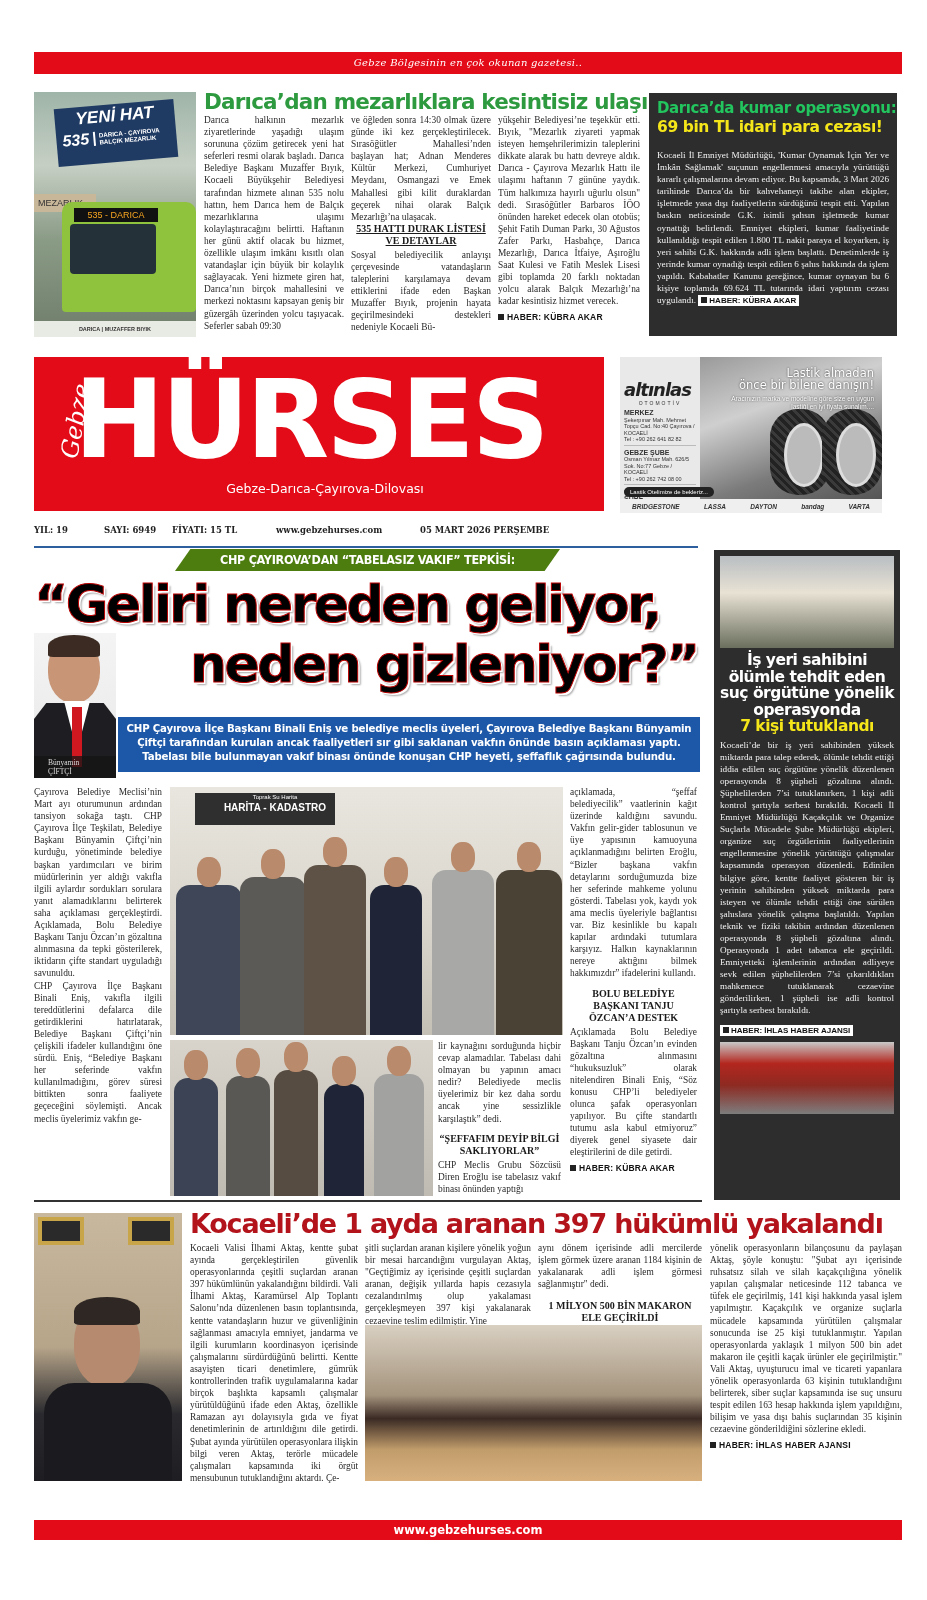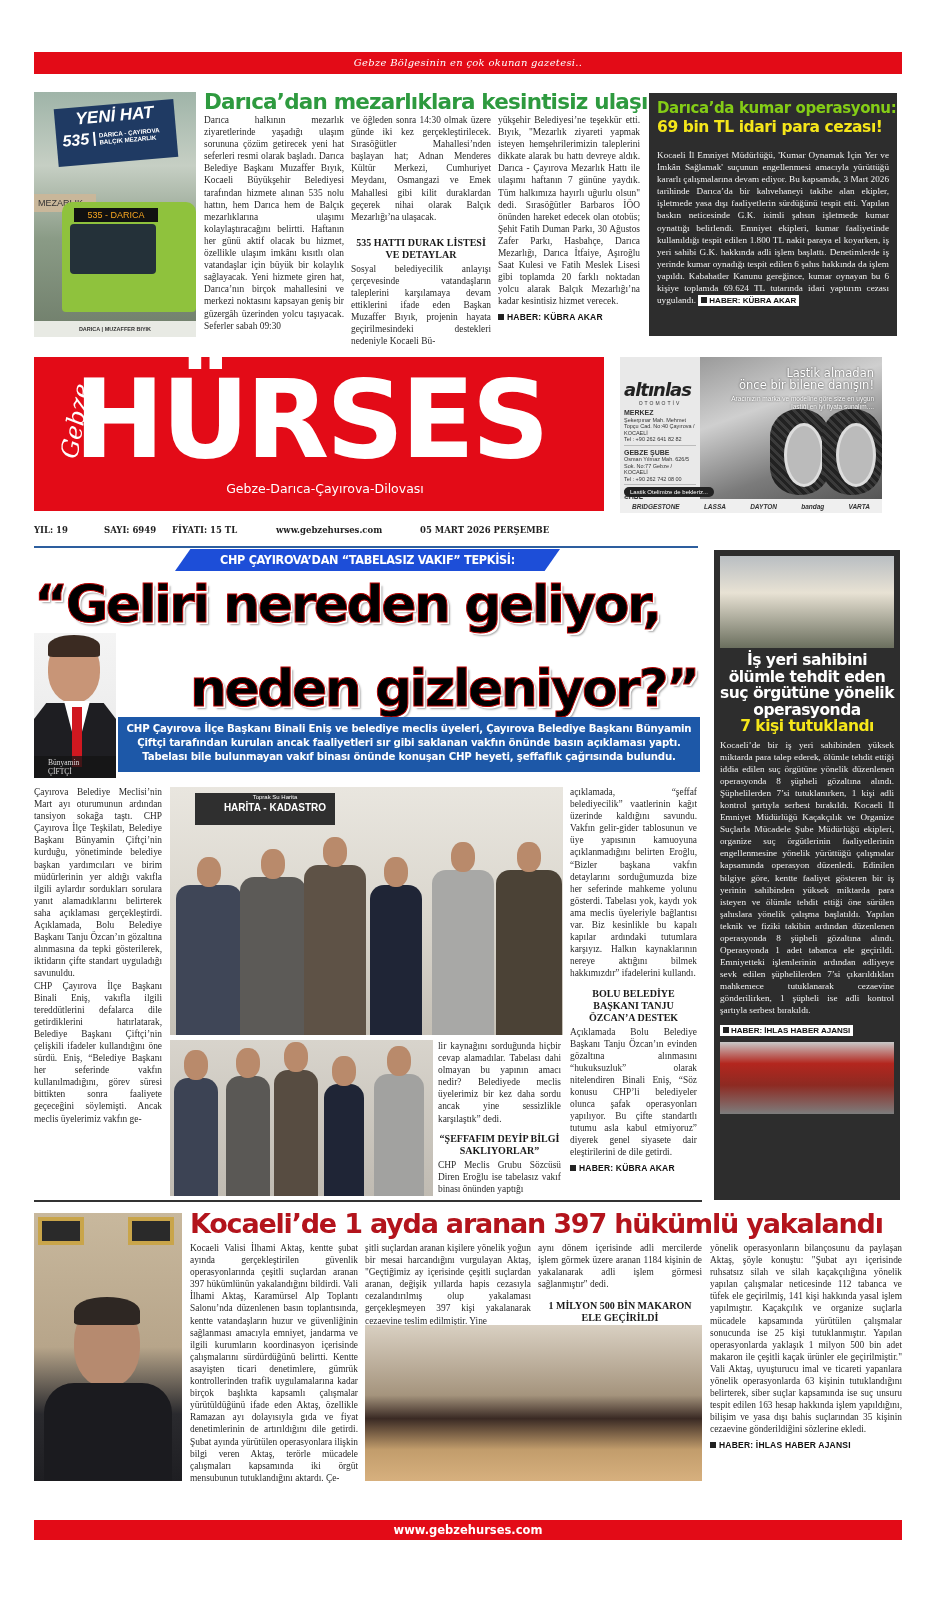--- a/index.html
+++ b/index.html
@@ -27,21 +27,21 @@
   .bus-window { position: absolute; left: 8px; top: 22px; width: 86px; height: 50px; background: #243139; border-radius: 4px; }
   .bus-sign { position: absolute; left: 12px; top: 6px; width: 84px; height: 14px; background: #111; color: #f7a520; font-family: "Liberation Sans", sans-serif; font-size: 9px; line-height: 14px; text-align: center; }
   .bus-footer { position: absolute; left: 0; bottom: 0; width: 100%; height: 16px; background: #e8eae4; color: #333; font-family: "Liberation Sans", sans-serif; font-size: 5.5px; line-height: 16px; text-align: center; font-weight: bold; }
 
   
   #darica-title { left: 204px; top: 89px; width: 440px; font-family: "DejaVu Sans", sans-serif; font-weight: bold; font-size: 21.5px; color: #2e9a3f; letter-spacing: -0.8px; white-space: nowrap; }
   .col { position: absolute; }
 
   
   #kumar-box { left: 649px; top: 93px; width: 248px; height: 243px; background: #2d2d2d; color: #fff; padding: 6px 8px; }
-  #kumar-title1 { font-family: "DejaVu Sans", sans-serif; font-weight: bold; font-size: 15px; color: #84cc16; letter-spacing: -0.4px; white-space: nowrap; }
+  #kumar-title1 { font-family: "DejaVu Sans", sans-serif; font-weight: bold; font-size: 15px; color: #22c55e; letter-spacing: -0.4px; white-space: nowrap; }
   #kumar-title2 { font-family: "DejaVu Sans", sans-serif; font-weight: bold; font-size: 15.5px; color: #f5e61a; letter-spacing: -0.4px; margin-top: 1px; white-space: nowrap; }
   #kumar-box .body-text { color: #f2f2f2; margin-top: 13px; font-size: 9.2px; line-height: 12.1px; }
   .byline-box { display: inline-block; background: #fff; color: #111; padding: 0 3px; font-family: "Liberation Sans", sans-serif; font-weight: bold; font-size: 8px; line-height: 11px; }
   .byline-box::before { content: ""; display: inline-block; width: 6px; height: 6px; background: #222; margin-right: 2px; }
 
   
   #masthead { left: 34px; top: 357px; width: 570px; height: 154px; background: #e30b17; }
   #mast-gebze { position: absolute; left: 4px; top: 50px; transform: rotate(-80deg); font-family: "DejaVu Serif", serif; font-style: italic; color: #fff; font-size: 24px; }
   #mast-hurses { position: absolute; left: 40px; top: 4px; width: 520px; font-family: "DejaVu Sans", sans-serif; font-weight: bold; font-size: 108px; color: #fff; letter-spacing: -3px; line-height: 118px; }
   #mast-tag { position: absolute; left: 0; width: 100%; top: 124px; text-align: center; font-family: "DejaVu Sans", sans-serif; color: #fff; font-size: 12.5px; padding-left: 12px; }
@@ -60,24 +60,24 @@
   .ad-tire::after { content: ""; position: absolute; right: 6px; top: 14px; width: 34px; height: 58px; border-radius: 50%; background: #bbb; border: 3px solid #ddd; }
   .ad-pill { position: absolute; left: 4px; top: 130px; background: #222; color: #fff; font-family: "Liberation Sans", sans-serif; font-size: 6px; padding: 2px 6px; border-radius: 6px; }
   .ad-brands { position: absolute; left: 0; bottom: 0; width: 100%; height: 14px; background: #efefef; display: flex; justify-content: space-around; align-items: center; font-family: "Liberation Sans", sans-serif; font-weight: bold; font-style: italic; font-size: 6.5px; color: #333; }
 
   
   #issue-bar { left: 34px; top: 525px; width: 570px; height: 14px; font-family: "DejaVu Serif", serif; font-weight: bold; font-size: 8.5px; color: #222; }
   #issue-bar span { position: absolute; top: 0; white-space: nowrap; }
   #rule-blue { left: 34px; top: 546px; width: 664px; height: 2px; background: #2d5e9e; }
 
   
-  #kicker { left: 175px; top: 549px; width: 385px; height: 22px; background: #1d4ed8; color: #fff; clip-path: polygon(4% 0,100% 0,96% 100%,0 100%); font-family: "DejaVu Sans Condensed","DejaVu Sans", sans-serif; font-weight: bold; font-size: 12.5px; line-height: 22px; text-align: center; letter-spacing: -0.3px; }
+  #kicker { left: 175px; top: 549px; width: 385px; height: 22px; background: #4d7c0f; color: #fff; clip-path: polygon(4% 0,100% 0,96% 100%,0 100%); font-family: "DejaVu Sans Condensed","DejaVu Sans", sans-serif; font-weight: bold; font-size: 12.5px; line-height: 22px; text-align: center; letter-spacing: -0.3px; }
   .main-hl { position: absolute; font-family: "DejaVu Sans", sans-serif; font-weight: bold; color: #000000; font-size: 52px; letter-spacing: -2.5px; line-height: 56px; white-space: nowrap; -webkit-text-stroke: 1px #b00; text-shadow: 2px 2px 0 #fff, 3px 3px 2px rgba(0,0,0,0.35); }
   #hl1 { left: 34px; top: 576px; }
-  #hl2 { left: 190px; top: 636px; margin-top: 24px; }
+  #hl2 { left: 190px; top: 636px; }
 
   #ciftci-photo { left: 34px; top: 633px; width: 82px; height: 145px; background: linear-gradient(180deg,#f4f4f4 0%,#e8e8e8 100%); overflow: hidden; }
   .face { position: absolute; left: 14px; top: 6px; width: 52px; height: 64px; background: #c89577; border-radius: 45% 45% 48% 48%; }
   .hair { position: absolute; left: 14px; top: 2px; width: 52px; height: 22px; background: #3b2b22; border-radius: 50% 50% 10% 10%; }
   .suit { position: absolute; left: 0; top: 70px; width: 82px; height: 80px; background: #1e1e22; clip-path: polygon(15% 0,85% 0,100% 20%,100% 100%,0 100%,0 20%); }
   .tie { position: absolute; left: 38px; top: 74px; width: 10px; height: 60px; background: #d01820; }
   .shirt { position: absolute; left: 30px; top: 68px; width: 26px; height: 40px; background: #fff; clip-path: polygon(0 0,100% 0,60% 100%,40% 100%); }
   #ciftci-cap { position: absolute; left: 0; bottom: 0; width: 82px; background: rgba(20,20,20,0.75); color: #ddd; font-family: "Liberation Serif", serif; font-size: 7.5px; line-height: 9px; padding: 2px 14px; }
 
   #deck { left: 118px; top: 717px; width: 582px; height: 55px; background: #1d58a8; color: #fff; font-family: "DejaVu Sans", sans-serif; font-weight: bold; font-size: 10.2px; line-height: 14px; text-align: center; padding: 5px 4px; letter-spacing: -0.2px; }
@@ -134,21 +134,21 @@
     <div class="bus-sign">535 - DARICA</div>
     <div class="bus-window"></div>
   </div>
   <div class="bus-footer">DARICA | MUZAFFER BIYIK</div>
 </div>
 
 <div id="darica-title" class="abs">Darıca’dan mezarlıklara kesintisiz ulaşım</div>
 <div class="col body-text" style="left:204px;top:114px;width:140px;">Darıca halkının mezarlık ziyaretlerinde yaşadığı ulaşım sorununa çözüm getirecek yeni hat seferleri resmi olarak başladı. Darıca Belediye Başkanı Muzaffer Bıyık, Kocaeli Büyükşehir Belediyesi tarafından hizmete alınan 535 nolu hattın, hem Darıca hem de Balçık mezarlıklarına ulaşımı kolaylaştıracağını belirtti. Haftanın her günü aktif olacak bu hizmet, özellikle ulaşım imkânı kısıtlı olan vatandaşlar için büyük bir kolaylık sağlayacak. Yeni hizmete giren hat, Darıca’nın birçok mahallesini ve merkezi noktasını kapsayan geniş bir güzergâh üzerinden yolcu taşıyacak. Seferler sabah 09:30</div>
 <div class="col" style="left:351px;top:114px;width:140px;">
   <div class="body-text">ve öğleden sonra 14:30 olmak üzere günde iki kez gerçekleştirilecek. Sırasöğütler Mahallesi’nden başlayan hat; Adnan Menderes Kültür Merkezi, Cumhuriyet Meydanı, Osmangazi ve Emek Mahallesi gibi kilit duraklardan geçerek nihai olarak Balçık Mezarlığı’na ulaşacak.</div>
-  <div class="subhead" style="margin-top:14px;">535 HATTI DURAK LİSTESİ VE DETAYLAR</div>
+  <div class="subhead" style="margin-top:0;text-decoration:underline;">535 HATTI DURAK LİSTESİ VE DETAYLAR</div>
   <div class="body-text">Sosyal belediyecilik anlayışı çerçevesinde vatandaşların taleplerini karşılamaya devam ettiklerini ifade eden Başkan Muzaffer Bıyık, projenin hayata geçirilmesindeki destekleri nedeniyle Kocaeli Bü-</div>
 </div>
 <div class="col" style="left:498px;top:114px;width:142px;">
   <div class="body-text">yükşehir Belediyesi’ne teşekkür etti. Bıyık, "Mezarlık ziyareti yapmak isteyen hemşehrilerimizin taleplerini dikkate alarak bu hattı devreye aldık. Darıca - Çayırova Mezarlık Hattı ile ulaşımı haftanın 7 gününe yaydık. Tüm halkımıza hayırlı uğurlu olsun" dedi. Sırasöğütler Barbaros İÖO önünden hareket edecek olan otobüs; Şehit Fatih Duman Parkı, 30 Ağustos Zafer Parkı, Hasbahçe, Darıca Mezarlığı, Darıca İtfaiye, Aşıroğlu Saat Kulesi ve Fatih Meslek Lisesi gibi toplamda 20 farklı noktadan yolcu alarak Balçık Mezarlığı’na kadar kesintisiz hizmet verecek.</div>
   <div class="byline">HABER: KÜBRA AKAR</div>
 </div>
 
 <div id="kumar-box" class="abs">
   <div id="kumar-title1">Darıca’da kumar operasyonu:</div>
   <div id="kumar-title2">69 bin TL idari para cezası!</div>

